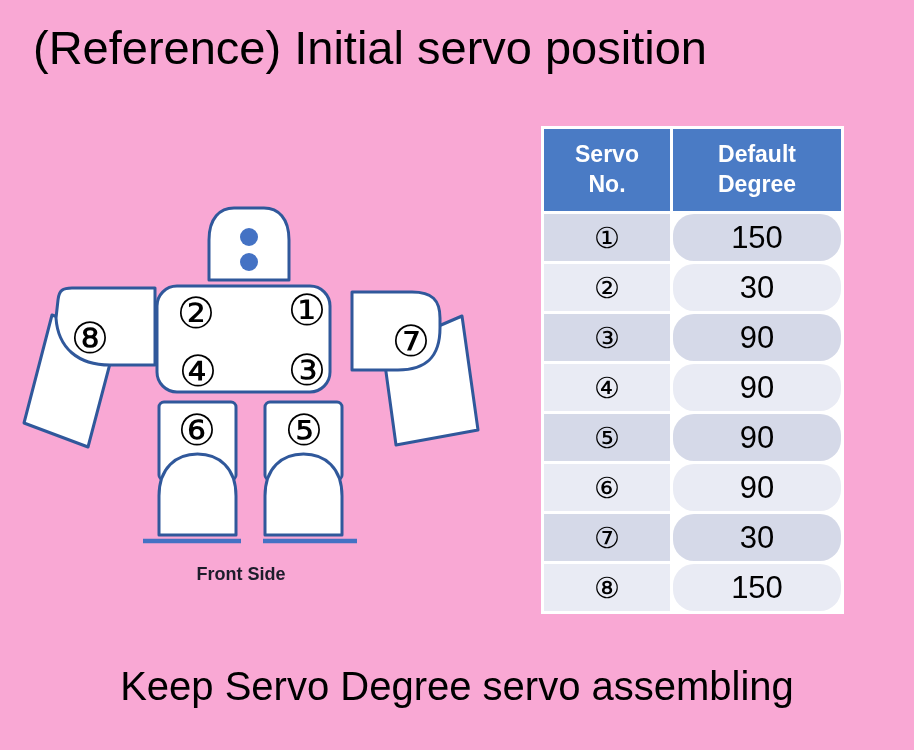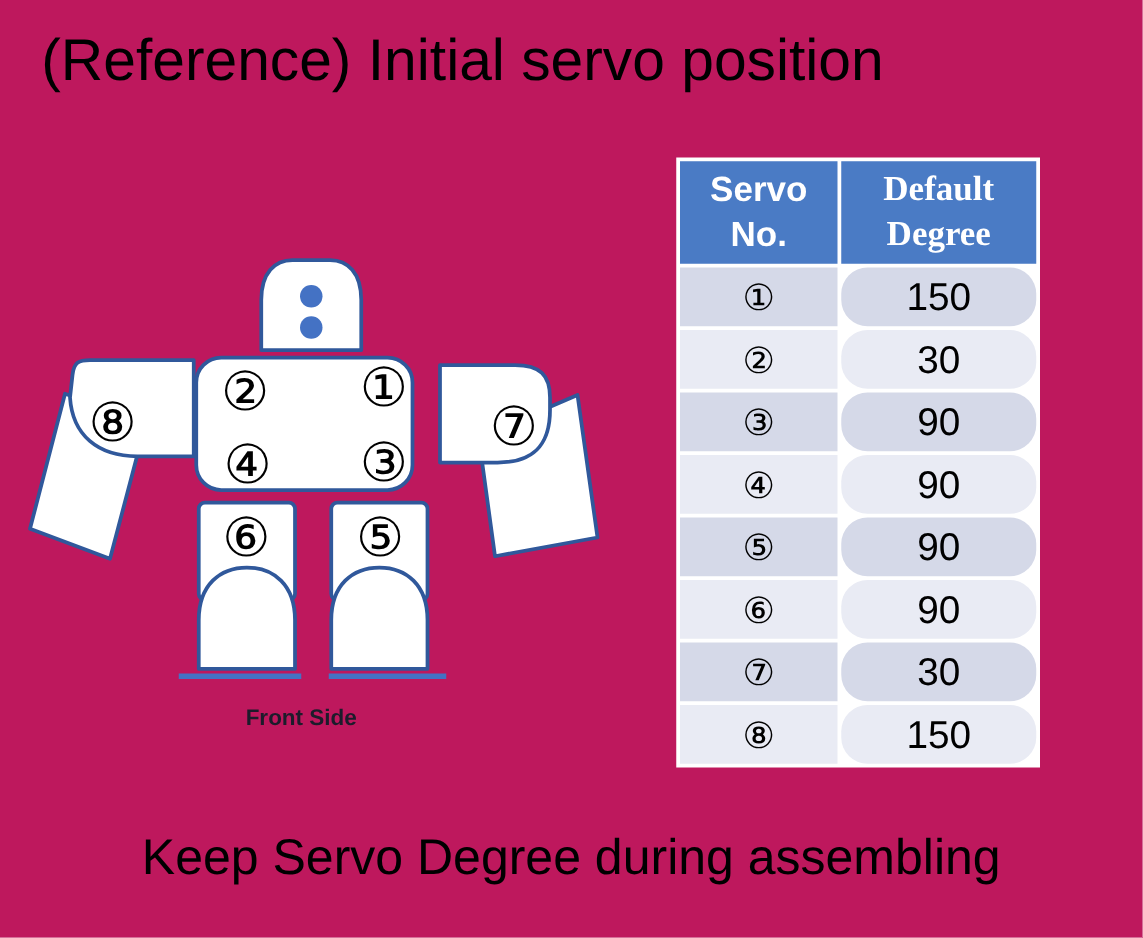--- a/index.html
+++ b/index.html
@@ -4,21 +4,21 @@
 <style>
   * { margin: 0; padding: 0; box-sizing: border-box; }
   html, body { background: #ffffff; }
   body {
     font-family: "Liberation Sans", "DejaVu Sans", sans-serif;
     width: 914px; height: 750px; overflow: hidden;
   }
   .page {
     position: relative;
     width: 914px; height: 750px;
-    background: #be185d;
+    background: #f9a8d4;
   }
   .page-title {
     position: absolute;
     left: 33px; top: 20px;
     font-size: 47px;
     font-weight: 400;
     color: #000000;
     letter-spacing: 0px;
     white-space: nowrap;
   }
@@ -48,30 +48,30 @@
   .servo-table {
     position: absolute;
     left: 541px; top: 126px;
     border-collapse: separate;
     border-spacing: 3px;
     background: #ffffff;
   }
   .servo-table th {
     background: #4A7BC5;
     color: #ffffff;
-    font-size: 28px;
+    font-size: 23px;
     font-weight: 700;
     text-align: center;
     vertical-align: middle;
     white-space: pre-line;
     line-height: 1.3;
     height: 82px;
   }
   .servo-table th.col-no     { width: 126px; }
-  .servo-table th.col-degree { width: 156px; font-family: Liberation Serif, serif; }
+  .servo-table th.col-degree { width: 168px; }
   .servo-table td {
     text-align: center;
     vertical-align: middle;
     height: 47px;
     color: #000000;
   }
   .servo-table td.servo-no {
     font-family: "DejaVu Sans", "Liberation Sans", sans-serif;
     font-size: 29px;
   }
@@ -168,15 +168,15 @@
         <td class="servo-no">⑦</td>
         <td class="degree">30</td>
       </tr>
       <tr>
         <td class="servo-no">⑧</td>
         <td class="degree">150</td>
       </tr>
     </tbody>
   </table>
 
-  <div class="caption">Keep Servo Degree during assembling</div>
+  <div class="caption">Keep Servo Degree servo assembling</div>
 
 </div>
 
 </body></html>

